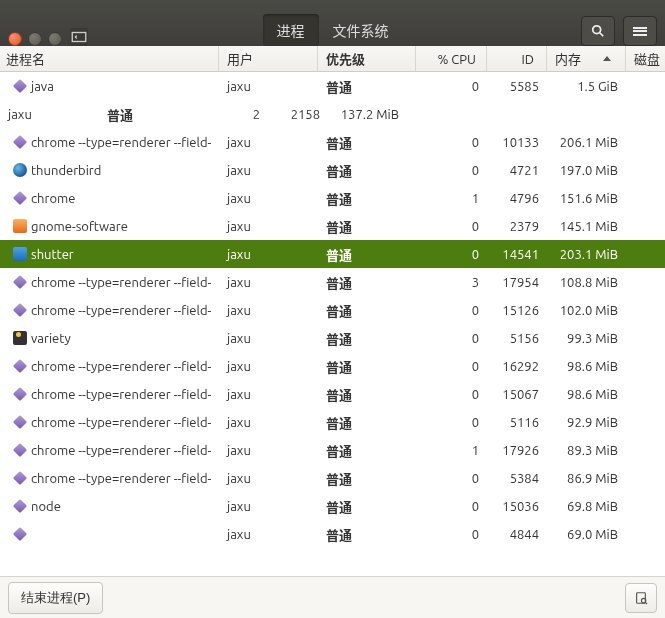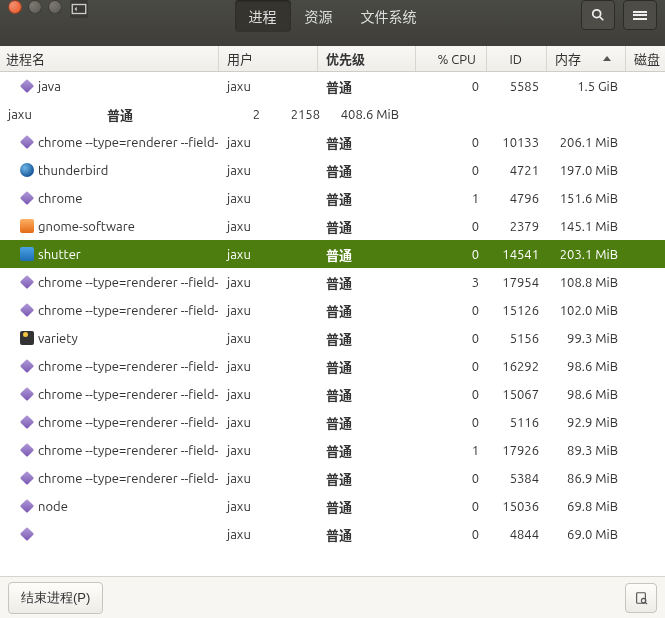--- a/index.html
+++ b/index.html
@@ -13,21 +13,21 @@
   overflow: hidden;
   display: flex;
   flex-direction: column;
 }
 
 
 .titlebar {
   height: 46px;
   background: linear-gradient(to bottom, #4a4a45 0%, #3f3e3a 100%);
   display: flex;
-  align-items: flex-start;
+  align-items: flex-end;
   padding: 0 8px;
 }
 .window-controls {
   display: flex;
   gap: 6px;
   margin-right: 8px;
 }
 .wbtn {
   width: 14px; height: 14px;
   border-radius: 50%;
@@ -116,21 +116,21 @@
   border-left: 4px solid transparent;
   border-right: 4px solid transparent;
   border-bottom: 5px solid #555;
 }
 
 
 .col-name   { width: 219px; padding-left: 6px; }
 .col-user   { width: 99px; }
 .col-prio   { width: 98px; font-weight: bold; }
 .col-cpu    { width: 71px; justify-content: flex-end; padding-right: 10px; text-align: right;}
-.col-id     { width: 60px; justify-content: flex-end; padding-right: 24px; text-align: right;}
+.col-id     { width: 60px; justify-content: flex-end; padding-right: 12px; text-align: right;}
 .col-mem    { width: 79px; justify-content: flex-end; padding-right: 10px; text-align: right;}
 .col-disk   { flex: 1; border-right: none; }
 
 
 .table-body {
   flex: 1;
   overflow-y: hidden;
   background: #fff;
 }
 .row {
@@ -144,21 +144,21 @@
 .row.selected {
   background: #4d7c0f;
   color: #fff;
 }
 .cell {
   padding: 0 8px;
   overflow: hidden;
   white-space: nowrap;
   text-overflow: clip;
 }
-.cell.col-name { display: flex; align-items: center; gap: 4px; padding-left: 20px;}
+.cell.col-name { display: flex; align-items: center; gap: 4px; padding-left: 13px;}
 .proc-icon {
   width: 14px; height: 14px;
   flex-shrink: 0;
   border-radius: 2px;
   display: inline-block;
 }
 .icon-diamond {
   background: linear-gradient(135deg, #b39ddb, #7856b0);
   transform: rotate(45deg) scale(0.72);
 }
@@ -222,21 +222,20 @@
     <span class="wbtn max"></span>
   </div>
   <div class="app-icon">
     <svg viewBox="0 0 16 16">
         <rect x="2" y="4" width="12" height="8" fill="none" stroke="#ccc" stroke-width="1.2"></rect>
         <path d="M4 8 L6 6 L6 10 Z" fill="#ccc"></path>
       </svg>
   </div>
   <div class="tab-group">
     <div class="tab active">进程</div>
-    <div class="tab">资源</div>
     <div class="tab">文件系统</div>
   </div>
   <div class="header-right">
     <div class="hbtn">
       <svg viewBox="0 0 16 16">
           <circle cx="6.5" cy="6.5" r="4.5" fill="none" stroke="#eee" stroke-width="2"></circle>
           <line x1="10" y1="10" x2="14" y2="14" stroke="#eee" stroke-width="2"></line>
         </svg>
     </div>
     <div class="hbtn">
@@ -273,21 +272,21 @@
       <div class="cell col-cpu">0</div>
       <div class="cell col-id">5585</div>
       <div class="cell col-mem">1.5 GiB</div>
       <div class="cell col-disk"></div>
     </div>
     <div class="row">
       <div class="cell col-user">jaxu</div>
       <div class="cell col-prio">普通</div>
       <div class="cell col-cpu">2</div>
       <div class="cell col-id">2158</div>
-      <div class="cell col-mem">408.6 MiB</div>
+      <div class="cell col-mem">137.2 MiB</div>
       <div class="cell col-disk"></div>
     </div>
     <div class="row">
       <div class="cell col-name">
         <span class="proc-icon icon-diamond"></span>
         <span>chrome --type=renderer --field-</span>
       </div>
       <div class="cell col-user">jaxu</div>
       <div class="cell col-prio">普通</div>
       <div class="cell col-cpu">0</div>

